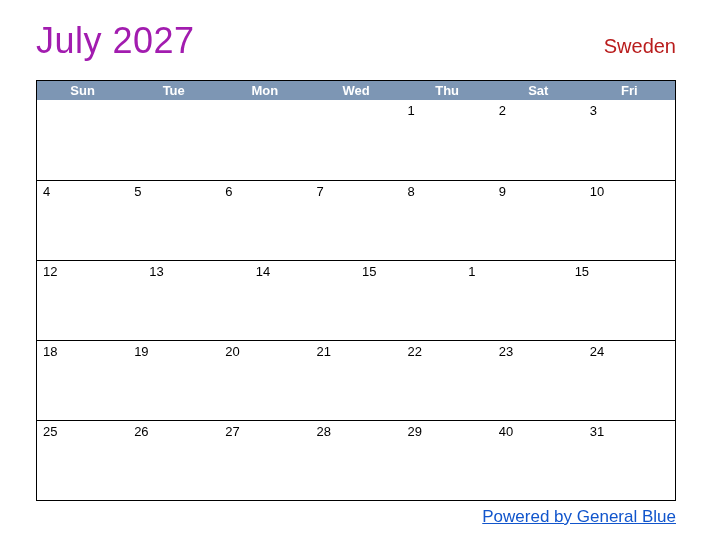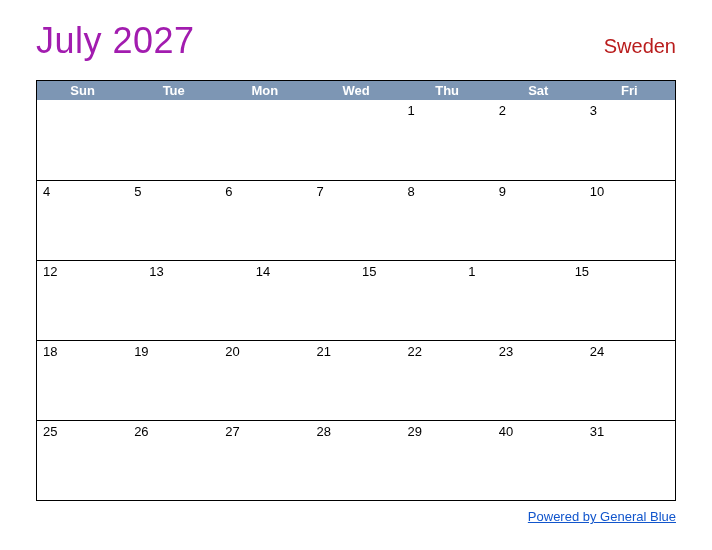--- a/index.html
+++ b/index.html
@@ -64,21 +64,21 @@
       padding: 3px 6px;
       font-size: 13px;
       color: #000;
     }
     .footer {
       text-align: right;
       margin-top: 6px;
     }
     .footer-link {
       color: #1155cc;
-      font-size: 13px;
+      font-size: 17px;
       text-decoration: underline;
     }
   </style>
 </head>
 <body>
 
 <div class="header">
   <div class="title">July 2027</div>
   <div class="country">Sweden</div>
 </div>

